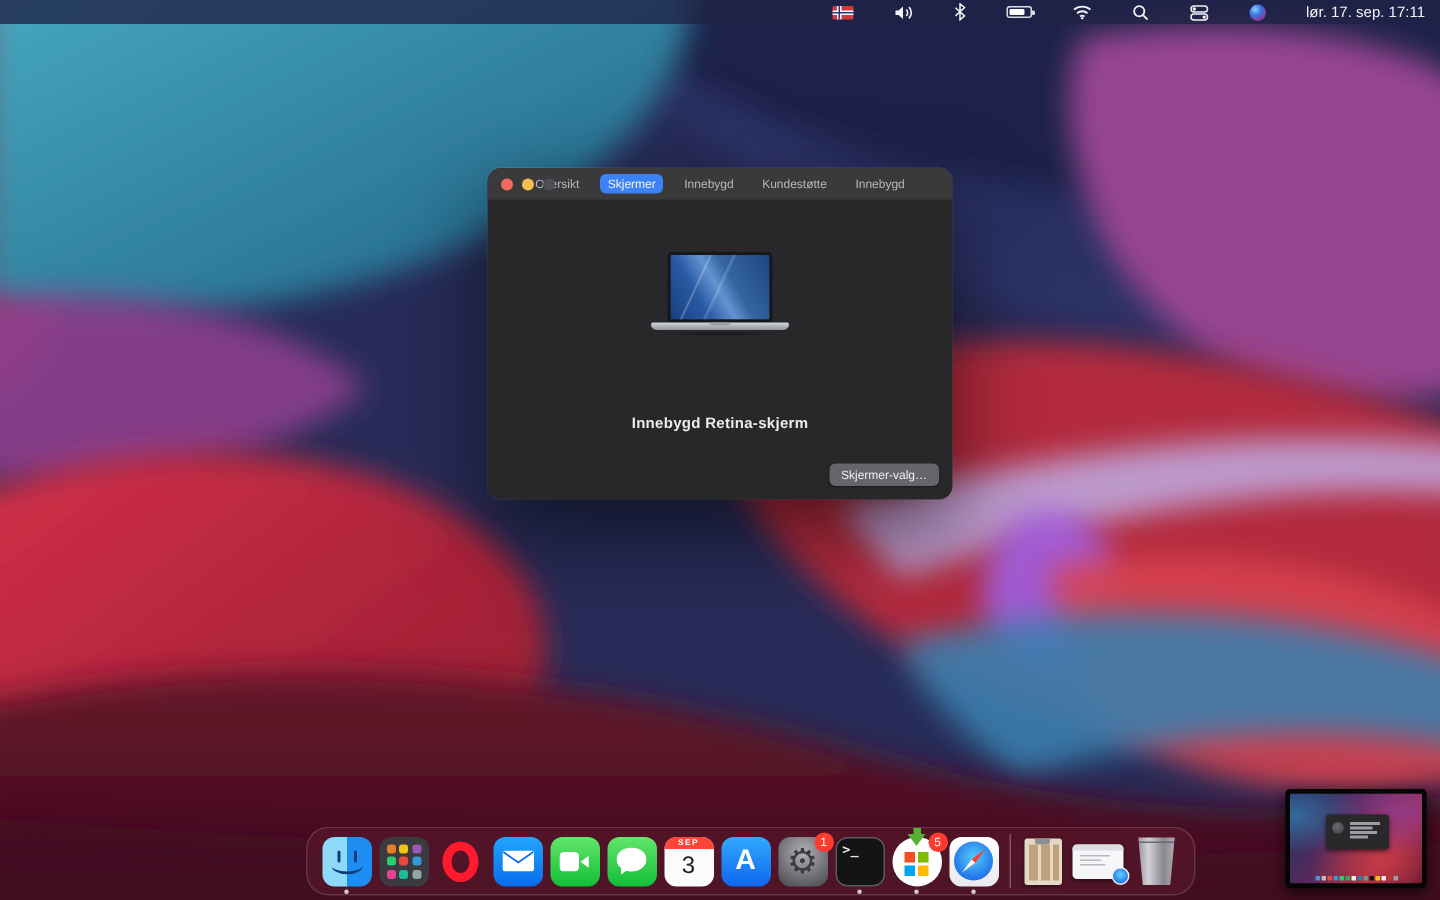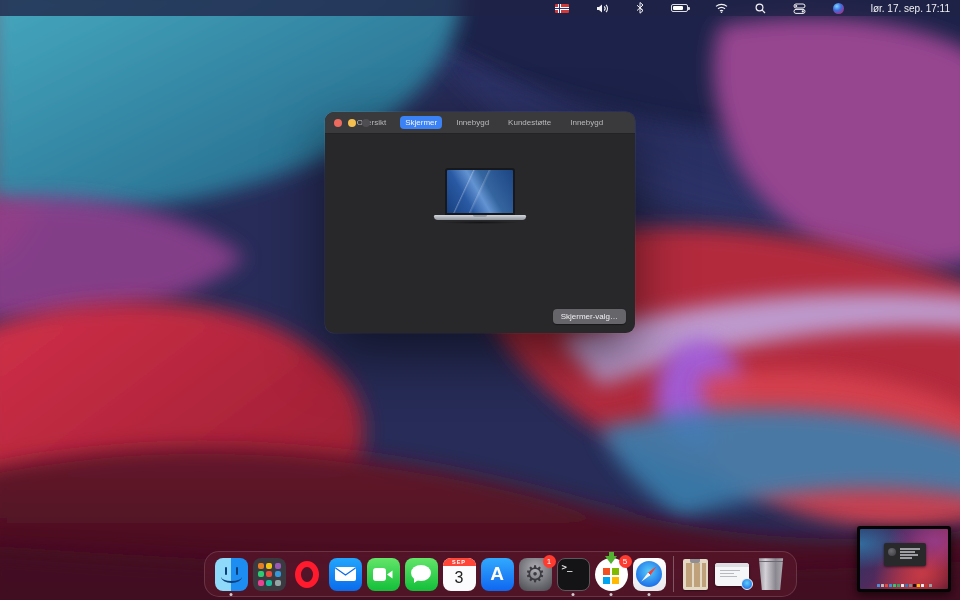--- a/index.html
+++ b/index.html
@@ -267,20 +267,21 @@
         <span class="tab">Kundestøtte</span>
         <span class="tab">Innebygd</span>
       </div>
     </div>
     <div class="win-body">
       <div class="laptop">
         <div class="lt-screen"></div>
         <div class="lt-base"></div>
         <div class="lt-shadow"></div>
       </div>
+      <div class="disp-name">Innebygd Retina-skjerm</div>
       <button class="disp-btn">Skjermer-valg…</button>
     </div>
   </div>
 
   <div class="dock">
     <div class="slot">
       <div class="ico ico-finder">
         <span class="eye" style="left:10px"></span>
           <span class="eye" style="right:10px"></span>
         <span class="smile"></span>

